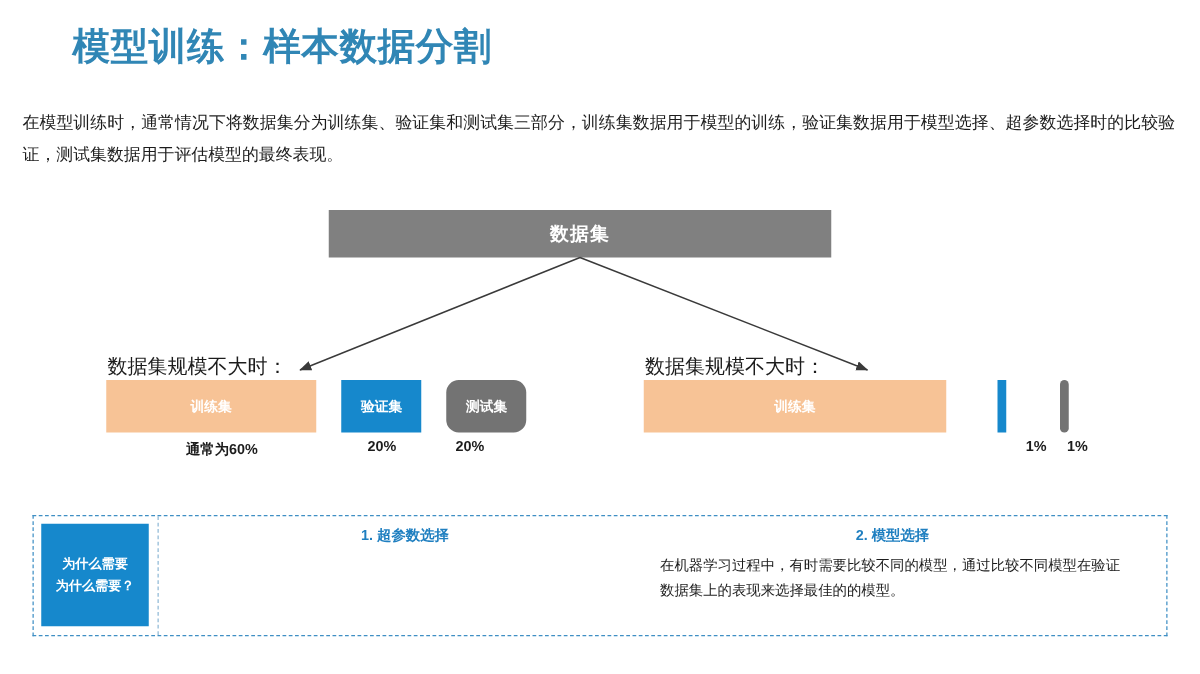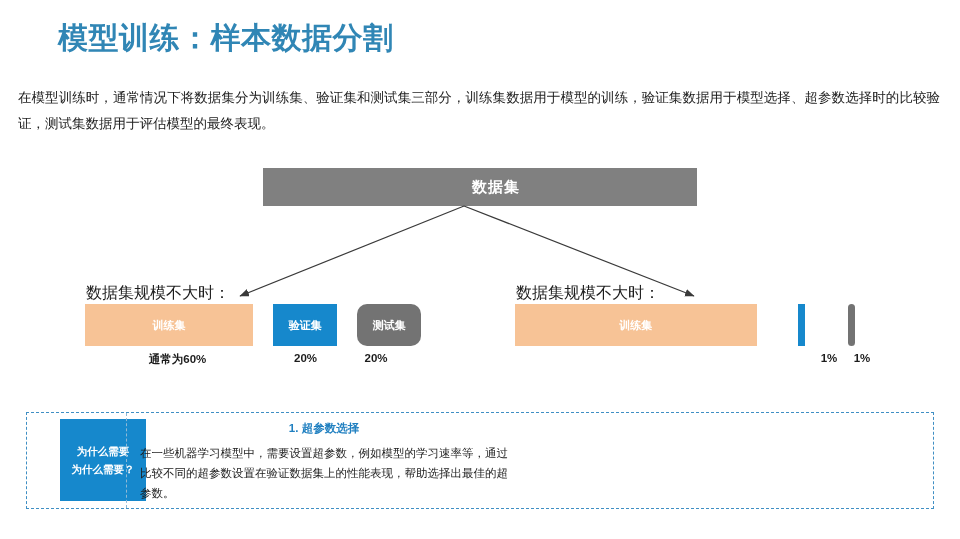--- a/index.html
+++ b/index.html
@@ -55,21 +55,20 @@
     width: 402px;
     height: 38px;
     background: #808080;
     color: #ffffff;
     font-size: 15px;
     font-weight: bold;
     display: flex;
     align-items: center;
     justify-content: center;
     letter-spacing: 1px;
-    padding-left: 32px;
   }
 
   
   .arrows {
     position: absolute;
     left: 0;
     top: 0;
     width: 960px;
     height: 539px;
     pointer-events: none;
@@ -140,21 +139,20 @@
     background: #1688cc;
     color: #ffffff;
     font-size: 10.5px;
     font-weight: bold;
     line-height: 1.75;
     display: flex;
     flex-direction: column;
     align-items: center;
     justify-content: center;
     text-align: center;
-    margin-left: 27px;
   }
   .divider-v {
     position: absolute;
     left: 126px;
     top: 413px;
     width: 0;
     height: 95px;
     border-left: 1px dashed #8fb9d6;
   }
   .col {
@@ -245,17 +243,20 @@
 
   <div class="why-box">
     <span>为什么需要</span>
     <span>为什么需要？</span>
   </div>
 
   <div class="divider-v"></div>
 
   <div class="col col-1">
     <div class="col-head">1. 超参数选择</div>
-    <div class="col-body">在一些机器学习模型中，需要设置超参数，例如模型的学习速率等，通过比较不同的超参数设置在验证数据集上的性能表现，帮助选择出最佳的超参数。</div>
-  </div>
-
+  </div>
+
+  <div class="col col-2">
+    <div class="col-head">2. 模型选择</div>
+    <div class="col-body">在机器学习过程中，有时需要比较不同的模型，通过比较不同模型在验证数据集上的表现来选择最佳的的模型。</div>
+  </div>
 
 </div>
 
 </body></html>

